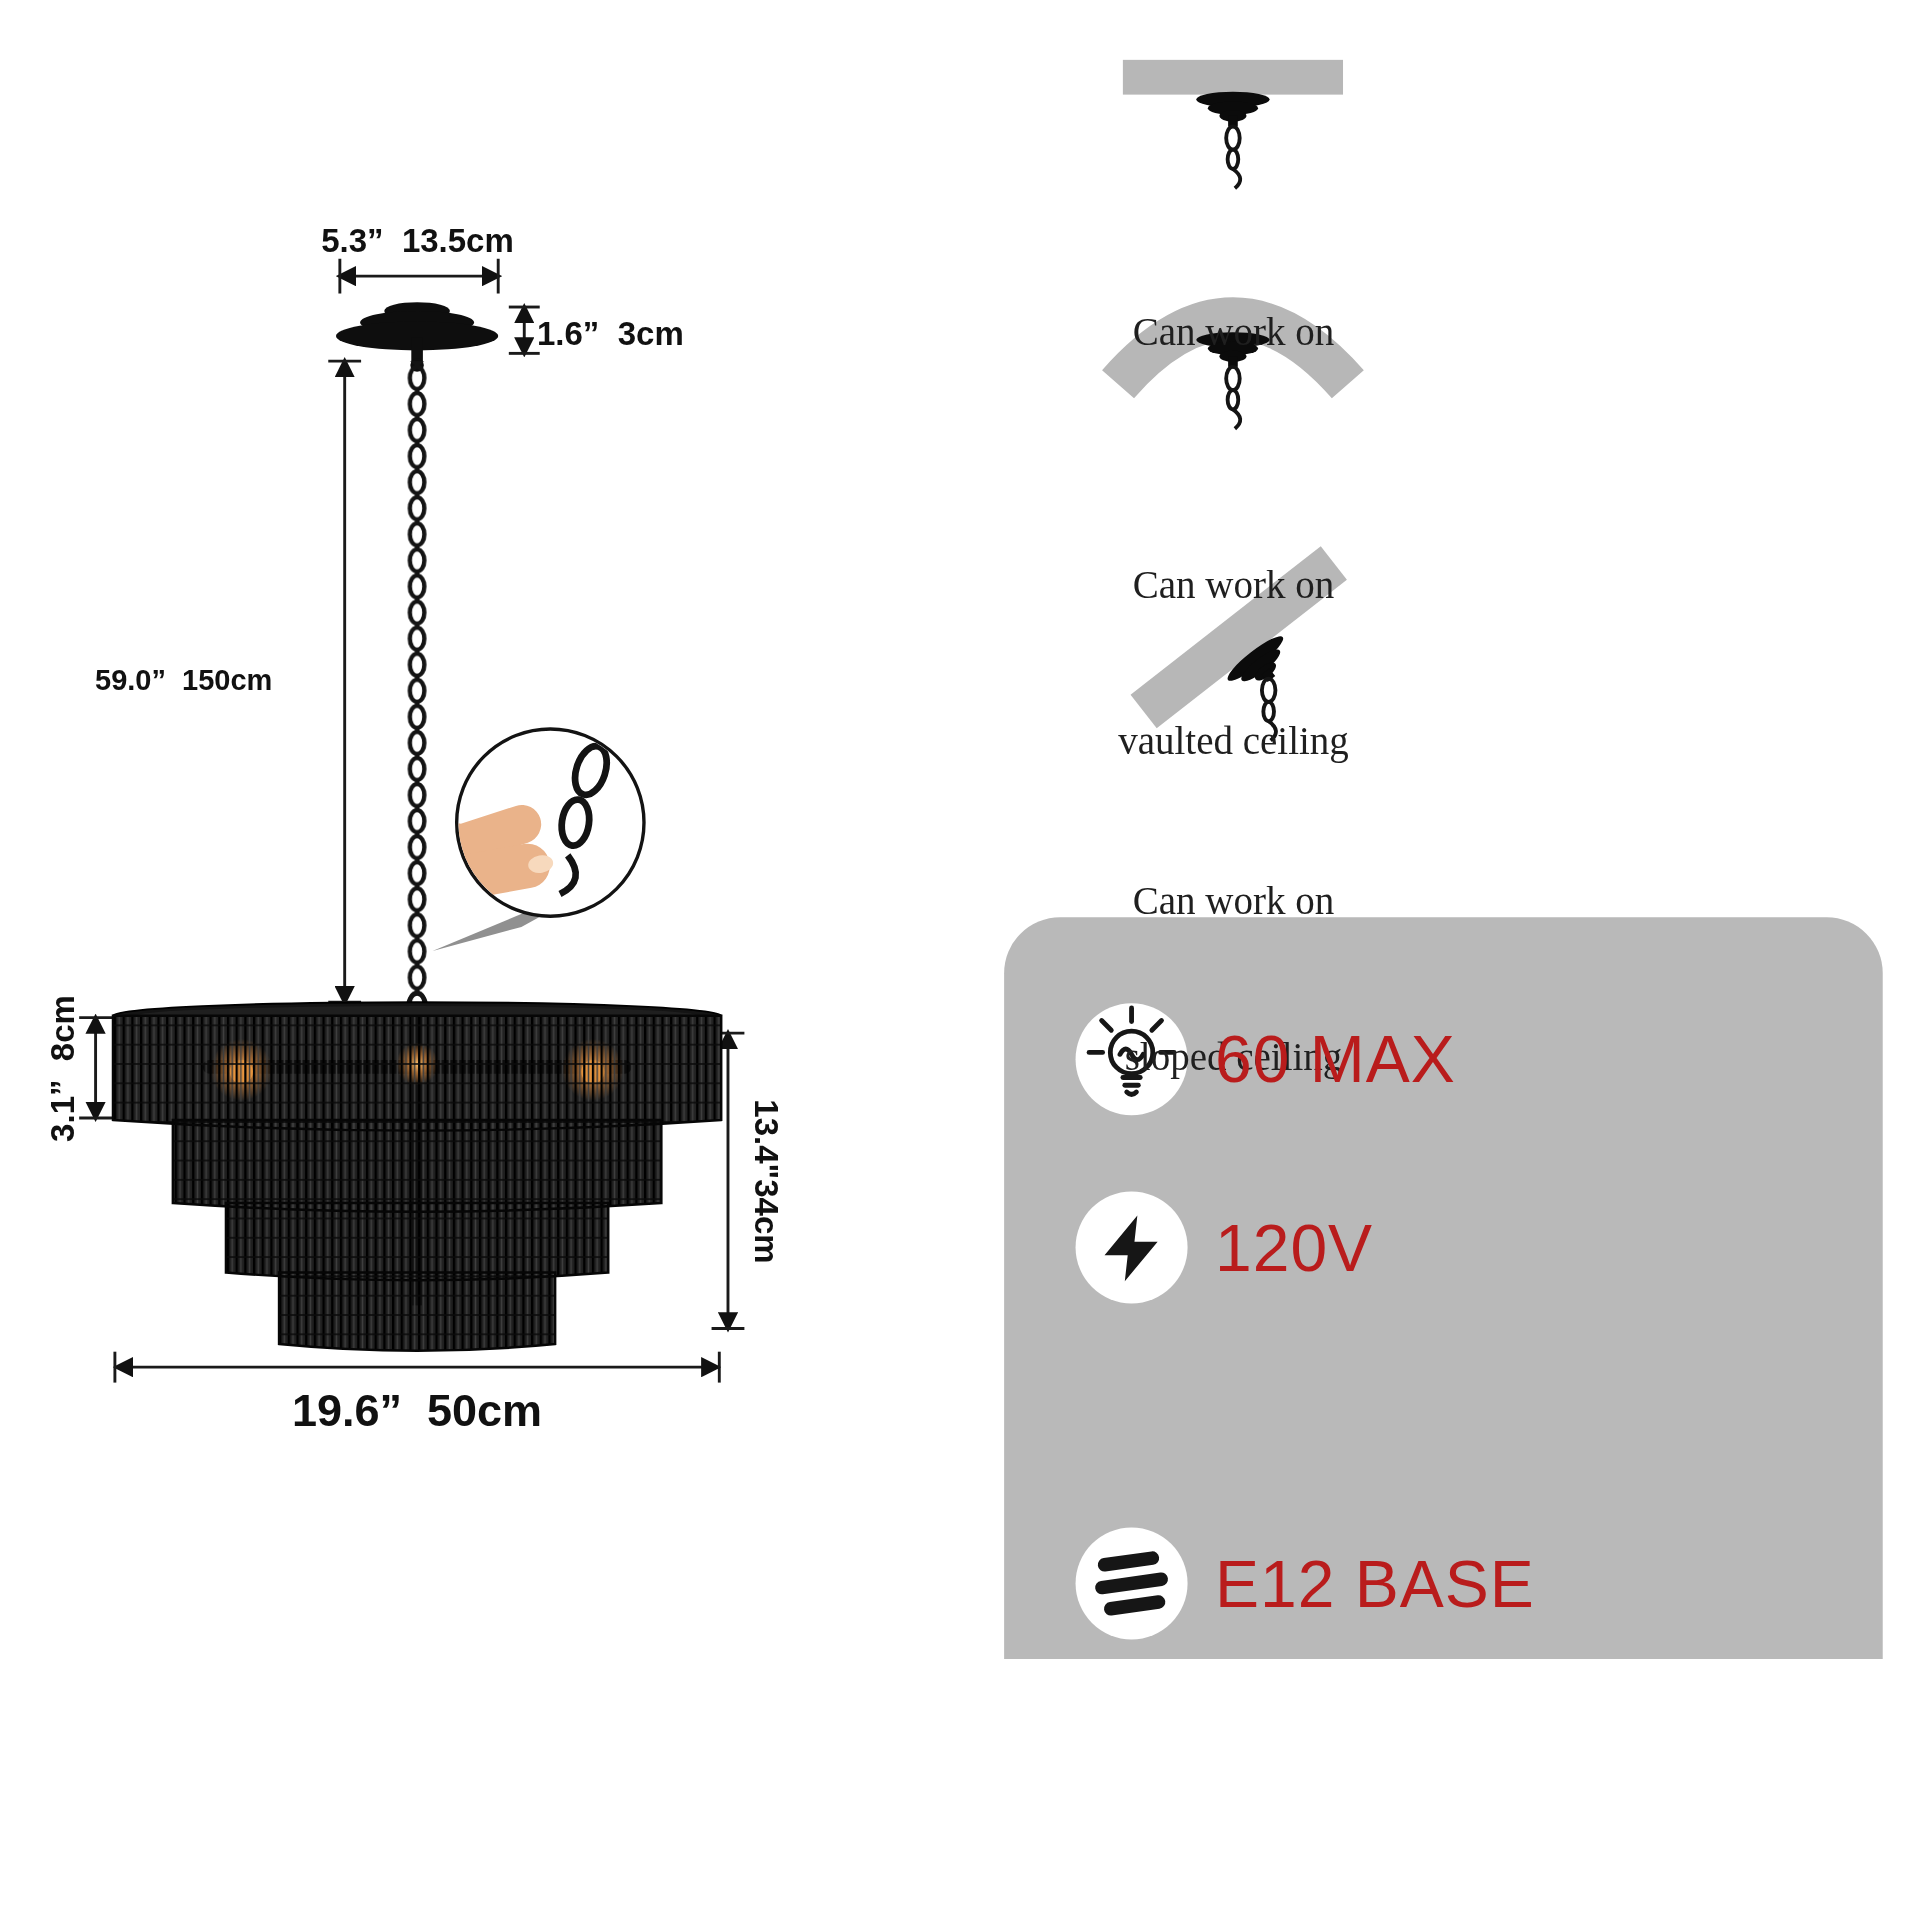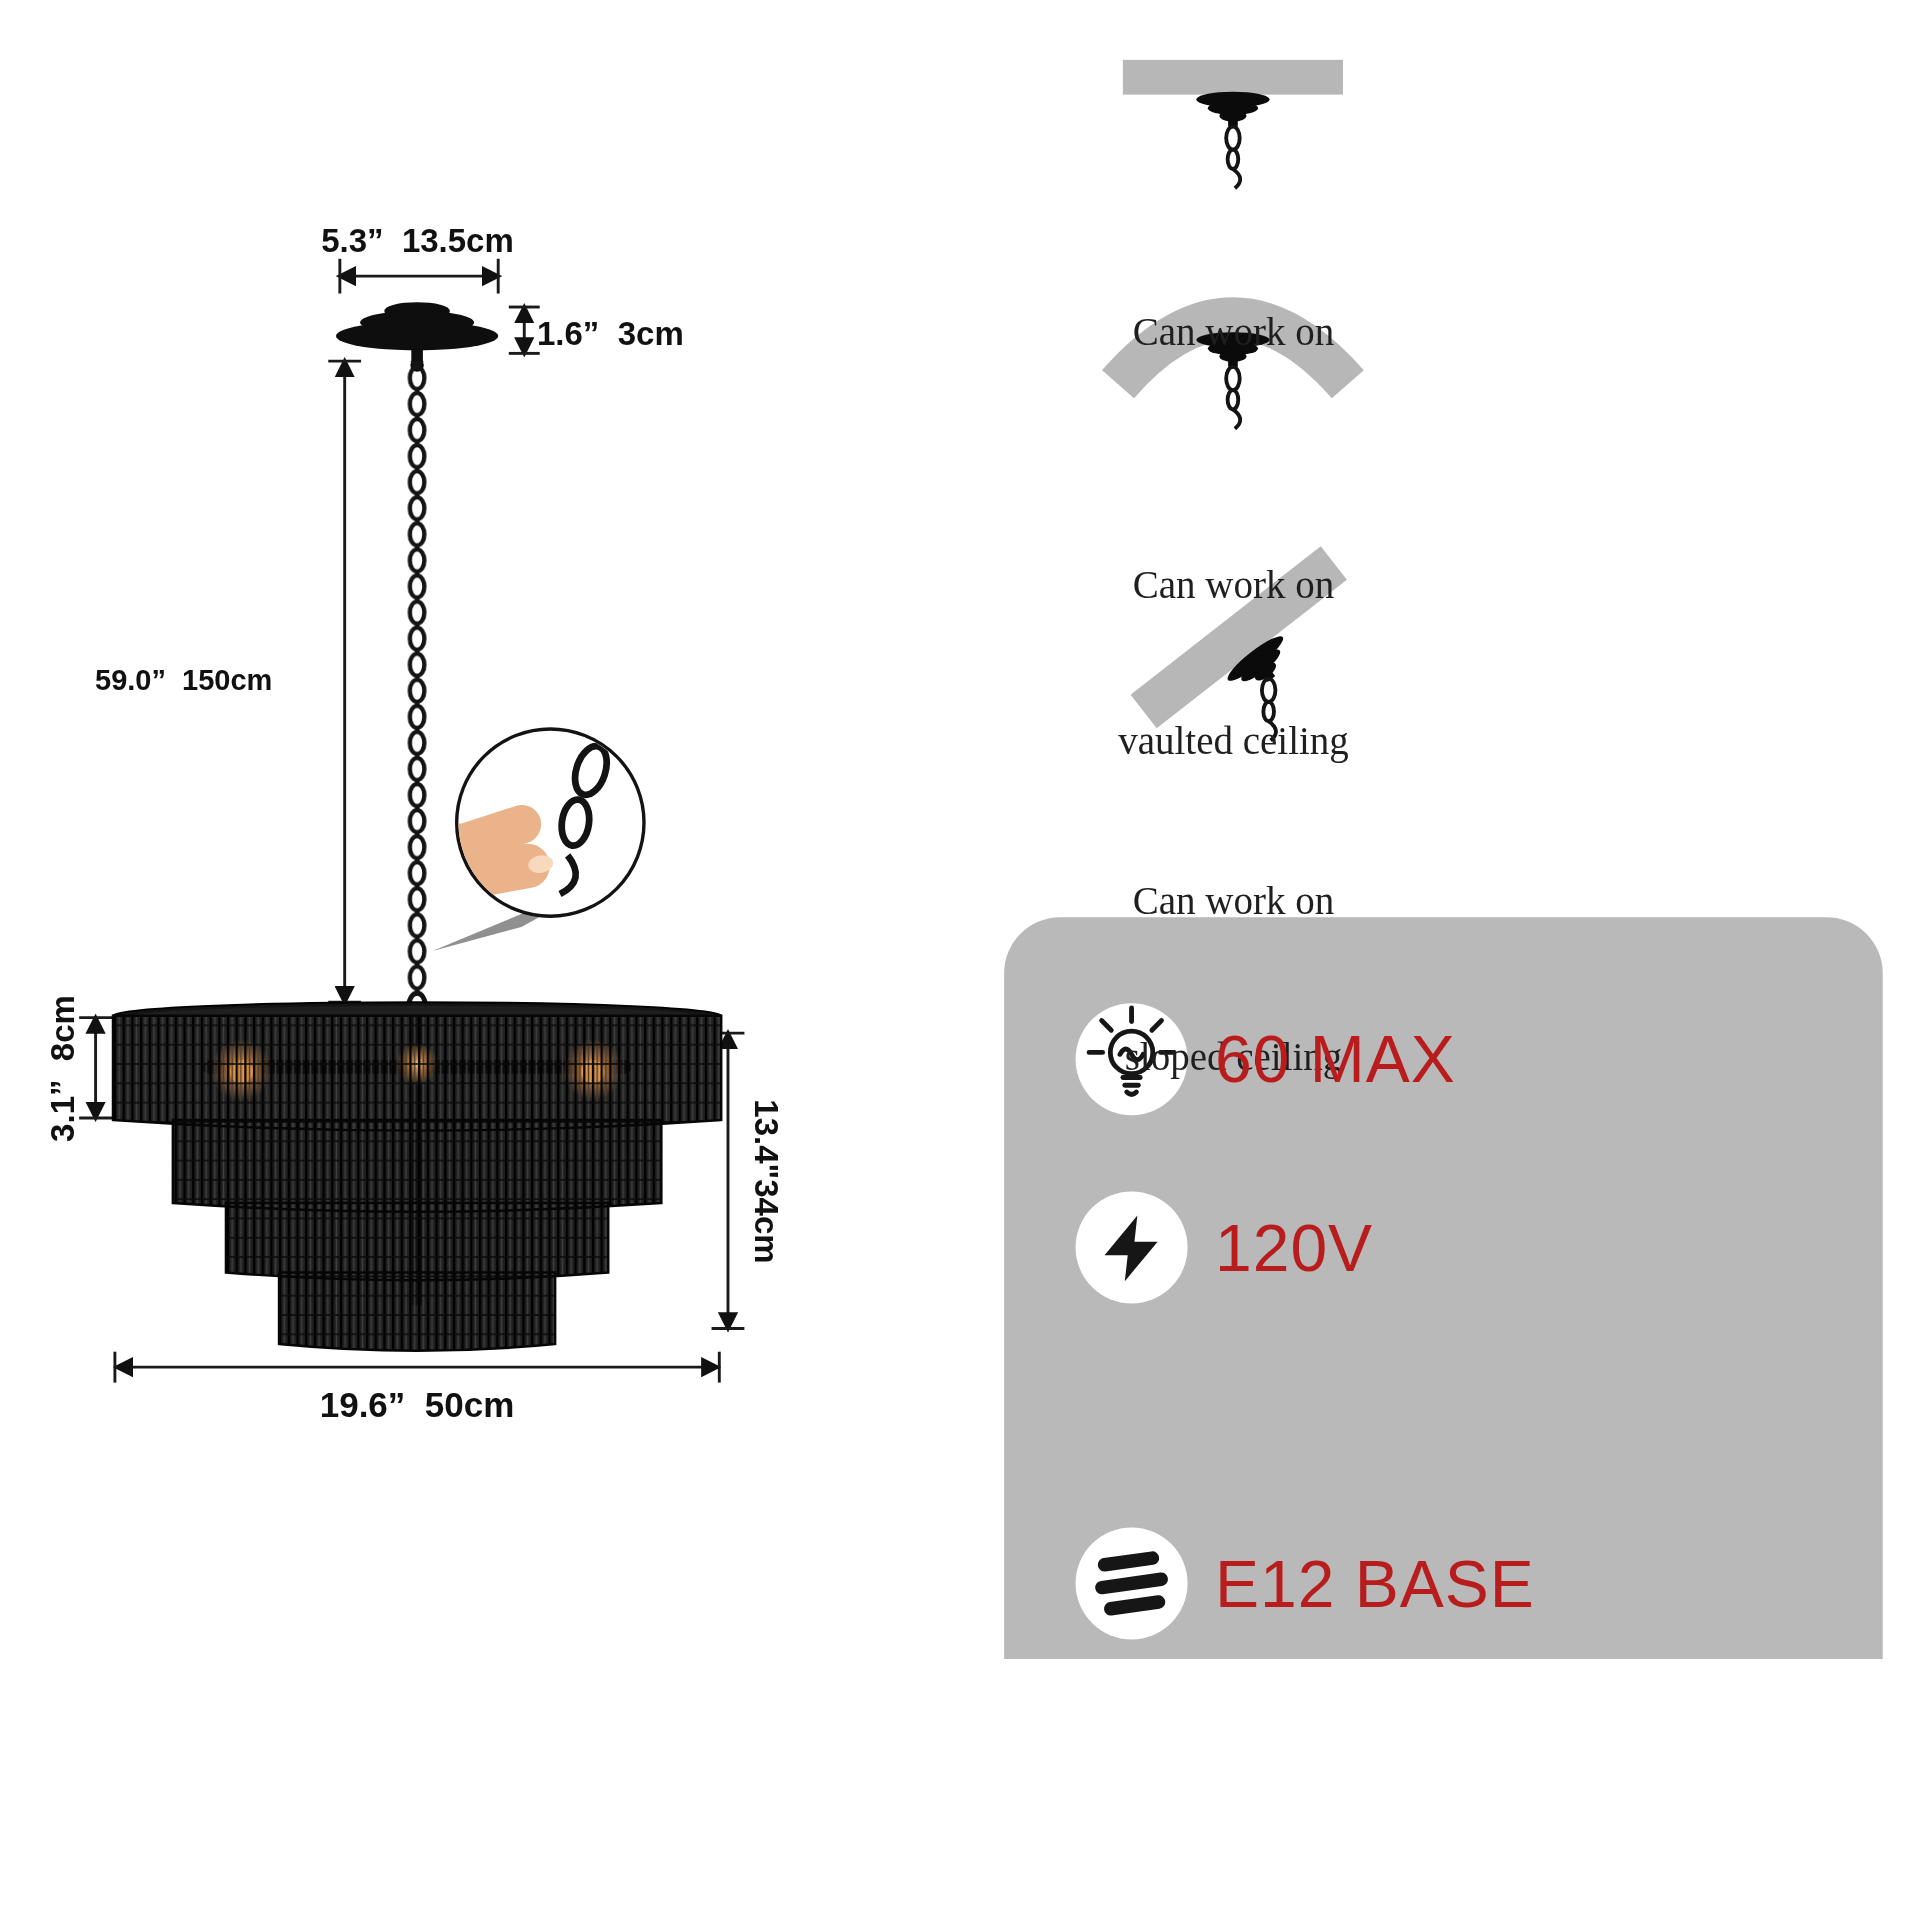--- a/index.html
+++ b/index.html
@@ -209,21 +209,21 @@
 <div class="lbl dim" style="left:537px;top:315px;">1.6”  3cm</div>
 
 <div class="lbl big center" style="left:9.7px;top:589px;width:348px;">
   <div>59.0”  150cm</div>
 </div>
 
 <div class="lbl dim center" style="left:-43px;top:1049px;width:212px;height:39px;transform:rotate(-90deg);">3.1”  8cm</div>
 
 <div class="lbl dim center" style="left:649px;top:1162px;width:232px;height:39px;transform:rotate(90deg);">13.4"34cm</div>
 
-<div class="lbl dim center" style="left:248px;top:1385px;width:338px;font-size:35px;">19.6”  50cm</div>
+<div class="lbl dim center" style="left:248px;top:1385px;width:338px;font-size:45px;">19.6”  50cm</div>
 
 <div class="lbl ceil" style="left:1021px;top:201px;width:425px;">
   <div>Can work on</div>
 </div>
 
 <div class="lbl ceil" style="left:1021px;top:454px;width:425px;">
   <div>Can work on</div>
   <div>vaulted ceiling</div>
 </div>
 

